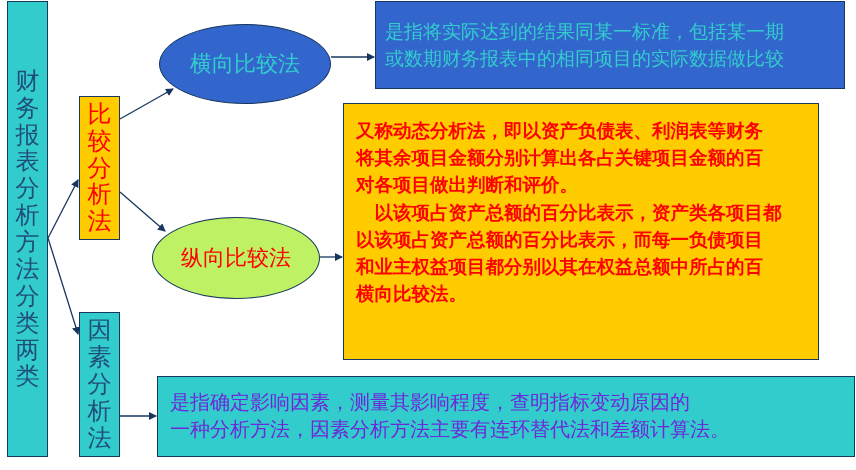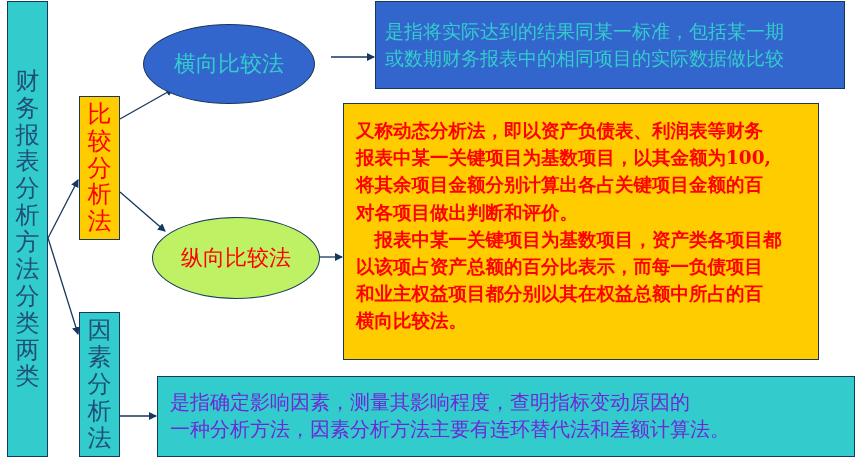--- a/index.html
+++ b/index.html
@@ -4,21 +4,21 @@
 <style>
   html,body{margin:0;padding:0;background:#ffffff;}
   body{width:856px;height:470px;position:relative;overflow:hidden;font-family:"DejaVu Serif","Liberation Serif",serif;}
   .box{position:absolute;box-sizing:border-box;border:1.5px solid #17375e;}
   .vert{display:flex;flex-direction:column;align-items:center;justify-content:center;}
   .vert span{display:block;line-height:1.12;}
   #root{left:7px;top:1px;width:41px;height:456px;background:#33cccc;color:#1f4e79;font-size:24px;}
   #cmp{left:79px;top:96px;width:41px;height:144px;background:#ffcc00;color:#ff0000;font-size:24px;}
   #fac{left:79px;top:312px;width:41px;height:145px;background:#33cccc;color:#1f4e79;font-size:24px;}
   .ellipse{position:absolute;border-radius:50%;box-sizing:border-box;border:1.5px solid #17375e;display:flex;align-items:center;justify-content:center;font-size:22px;}
-  #horiz{left:143px;top:24px;width:172px;height:80px;background:#3366cc;color:#33cccc;}
+  #horiz{left:159px;top:24px;width:172px;height:80px;background:#3366cc;color:#33cccc;}
   #vertc{left:152px;top:217px;width:168px;height:82px;background:#bef264;color:#ff0000;}
   .text{position:absolute;box-sizing:border-box;border:1.5px solid #17375e;}
   #hdesc{left:375px;top:1px;width:470px;height:88px;background:#3366cc;color:#33cccc;font-size:19px;line-height:27px;padding:16px 6px 0 9px;white-space:nowrap;overflow:hidden;}
   #vdesc{left:343px;top:103px;width:476px;height:257px;background:#ffcc00;color:#ff0000;font-size:18.5px;line-height:27.2px;padding:13px 0 0 12px;font-weight:bold;white-space:nowrap;}
   #fdesc{left:157px;top:376px;width:698px;height:81px;background:#33cccc;color:#6d28d9;font-size:20px;line-height:27px;padding:12px 0 0 12px;white-space:nowrap;font-family:"DejaVu Sans","Liberation Sans",sans-serif;}
   svg.arrows{position:absolute;left:0;top:0;width:856px;height:470px;pointer-events:none;}
 </style>
 </head>
 <body>
 
@@ -76,24 +76,23 @@
   <span>纵向比较法</span>
 </div>
 
 <div id="hdesc" class="text">
   <div>是指将实际达到的结果同某一标准，包括某一期</div>
   <div>或数期财务报表中的相同项目的实际数据做比较</div>
 </div>
 
 <div id="vdesc" class="text">
   <div>又称动态分析法，即以资产负债表、利润表等财务</div>
-  <div>报表中某一关键项目为基数项目，以其金额为100,</div>
   <div>将其余项目金额分别计算出各占关键项目金额的百</div>
   <div>对各项目做出判断和评价。</div>
-  <div>　报表中某一关键项目为基数项目，资产类各项目都</div>
+  <div>　以该项占资产总额的百分比表示，资产类各项目都</div>
   <div>以该项占资产总额的百分比表示，而每一负债项目</div>
   <div>和业主权益项目都分别以其在权益总额中所占的百</div>
   <div>横向比较法。</div>
 </div>
 
 <div id="fdesc" class="text">
   <div>是指确定影响因素，测量其影响程度，查明指标变动原因的</div>
   <div>一种分析方法，因素分析方法主要有连环替代法和差额计算法。</div>
 </div>
 

